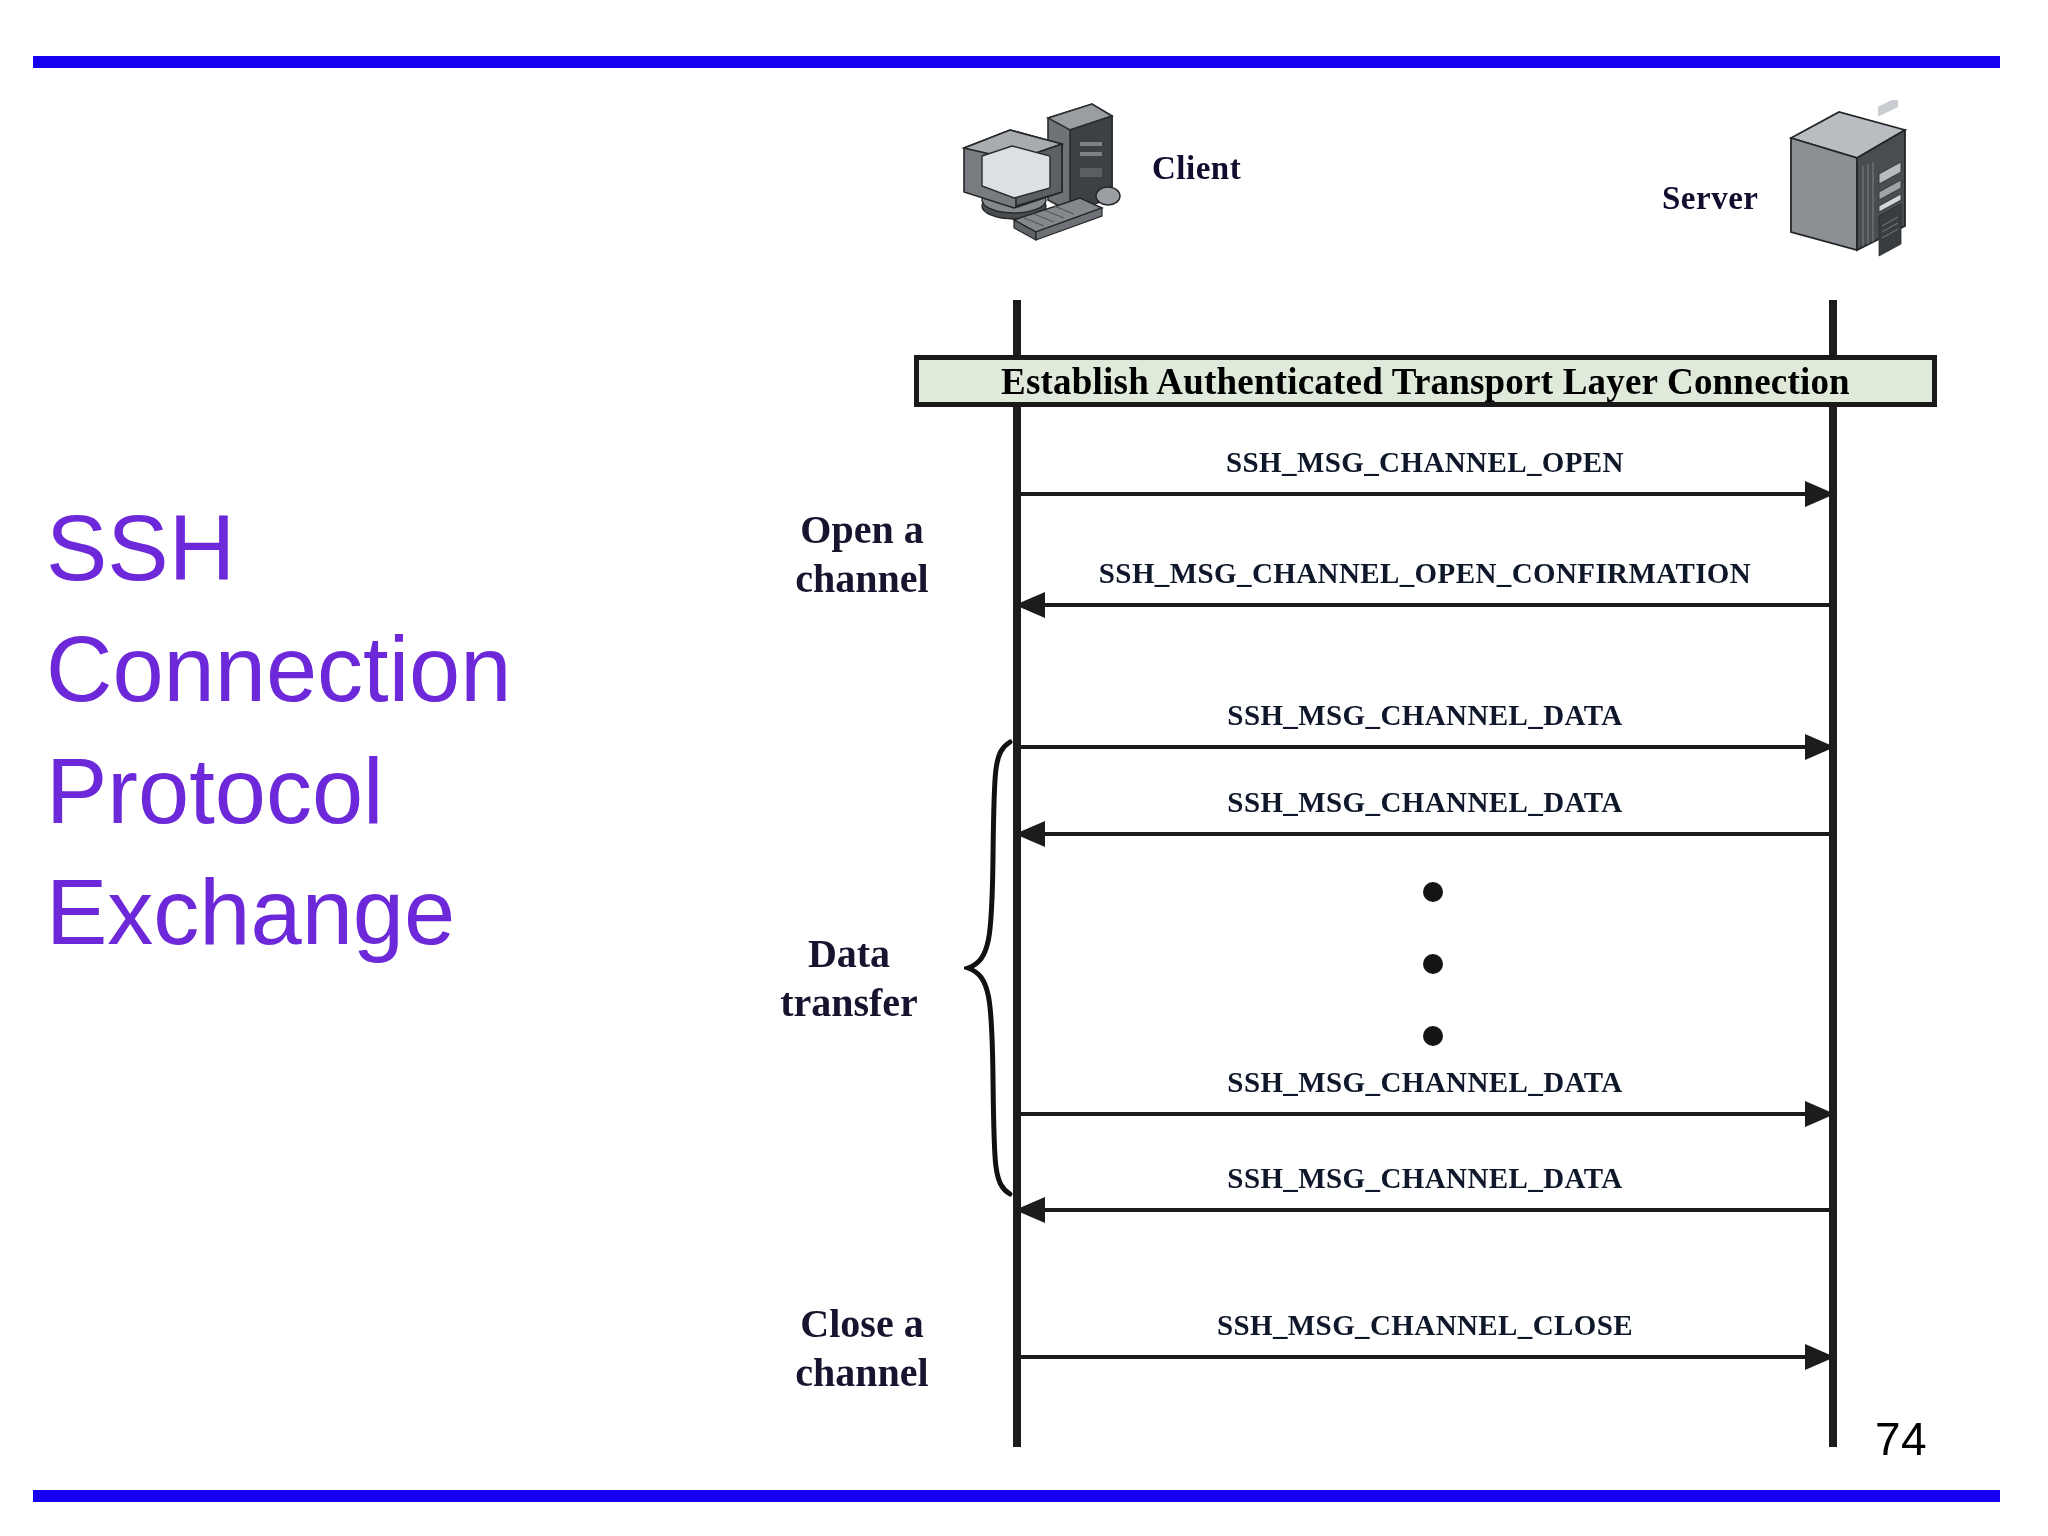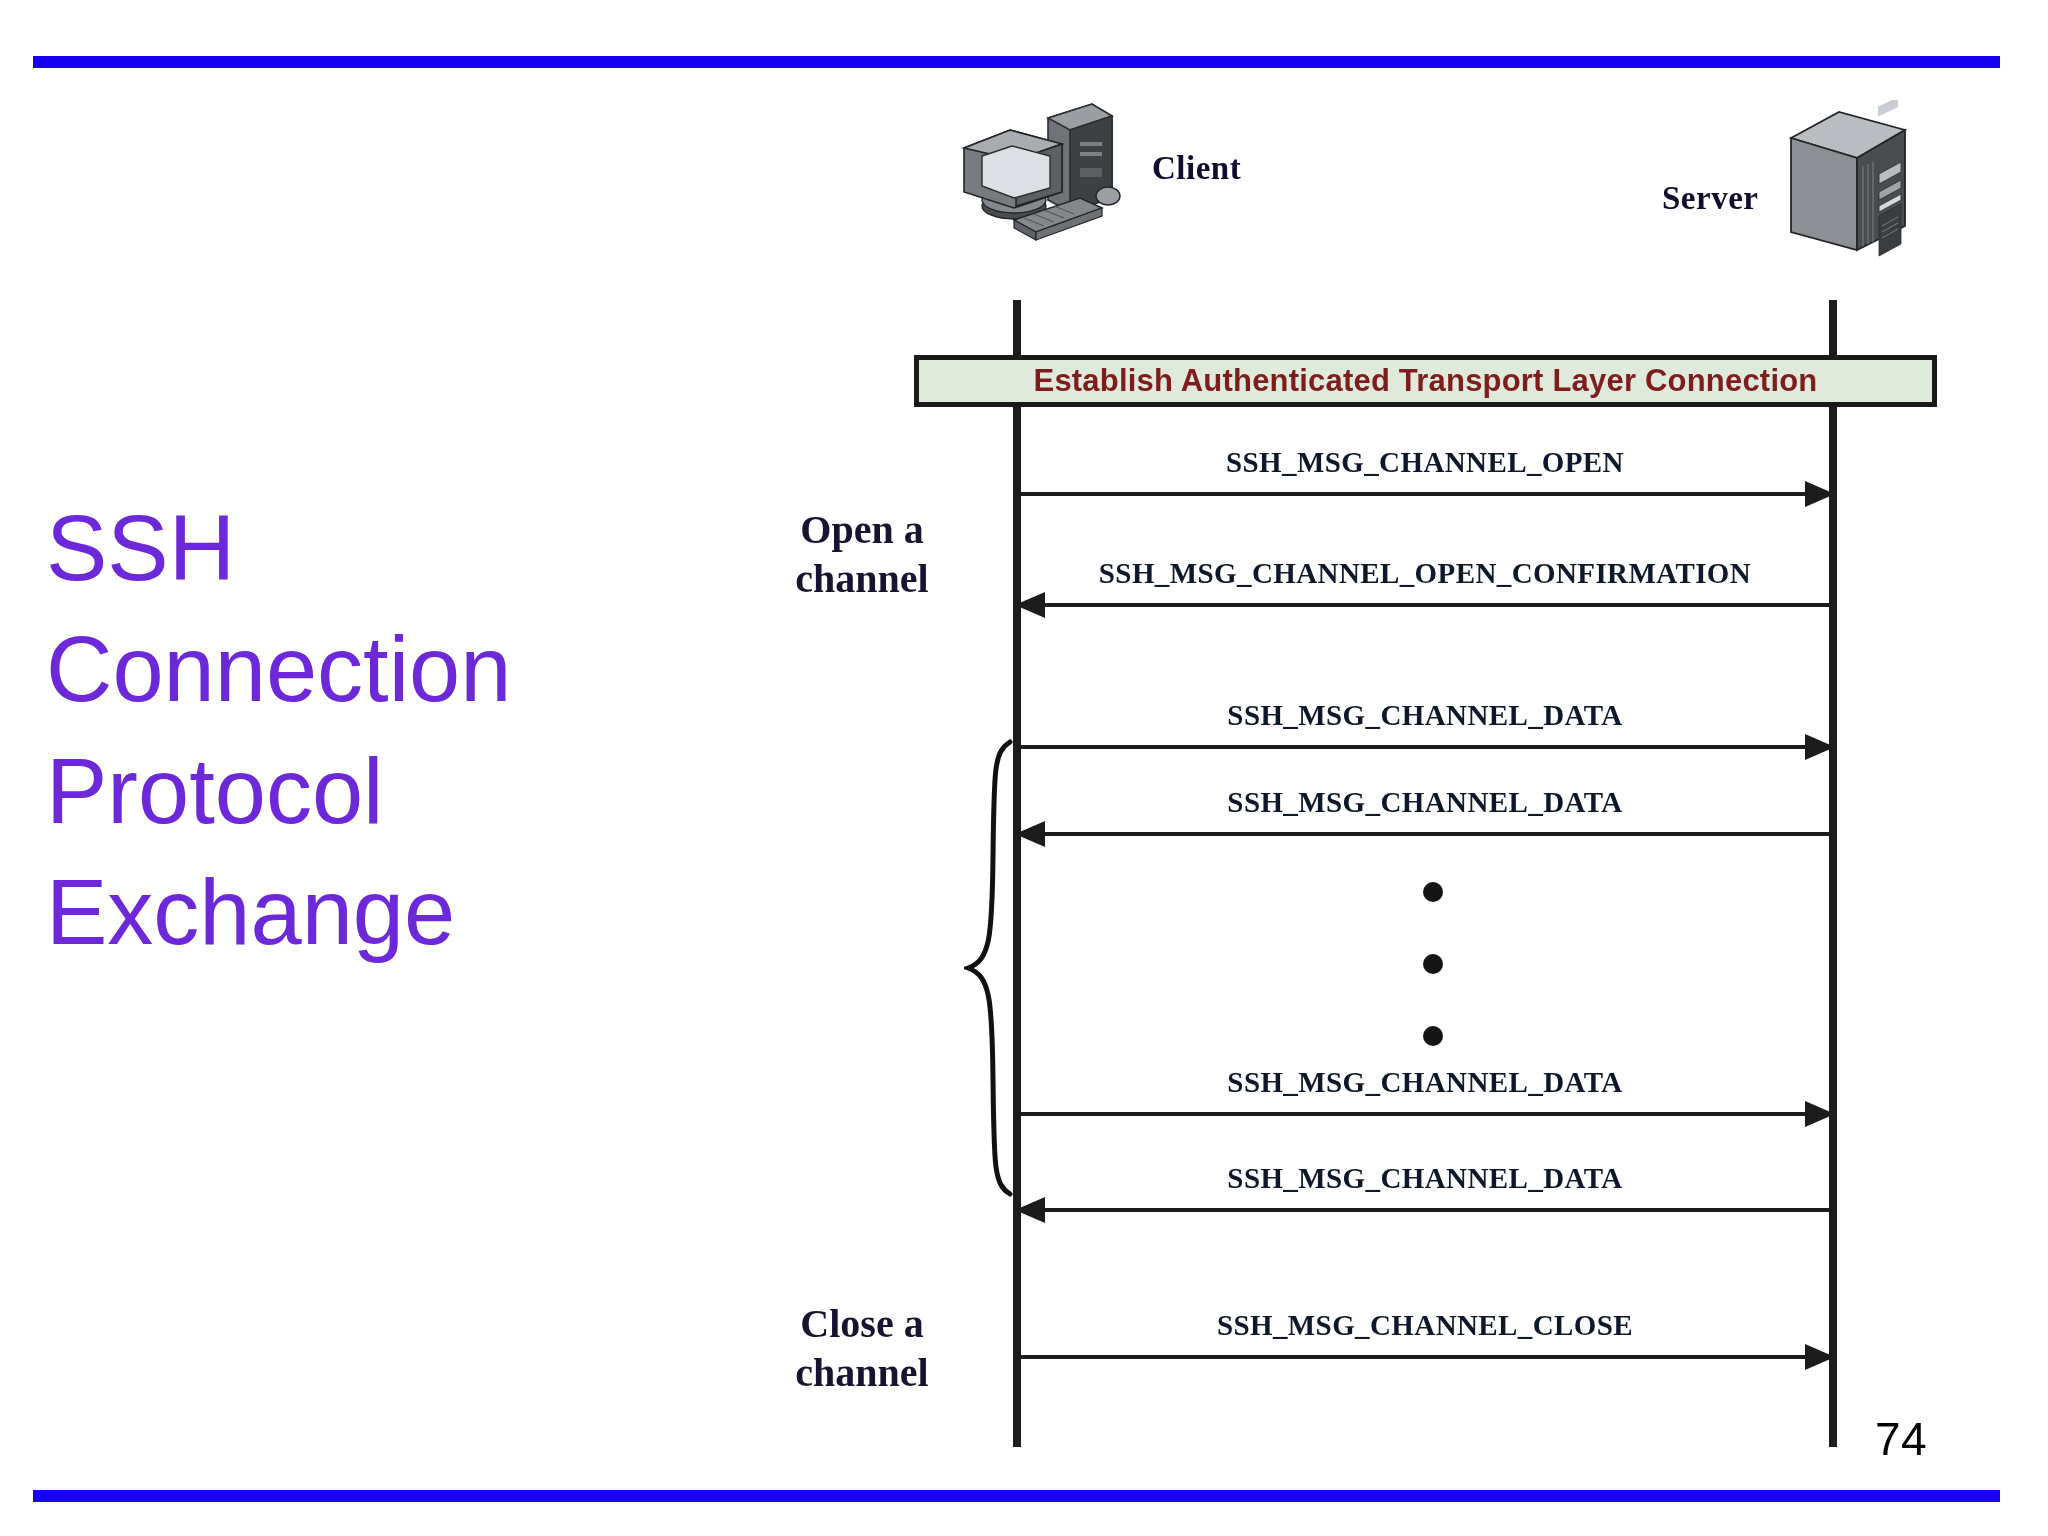--- a/index.html
+++ b/index.html
@@ -105,24 +105,24 @@
     width: 1023px;
     height: 52px;
     background: #dfeadb;
     border: 5px solid #1a1a1a;
     box-sizing: border-box;
     display: flex;
     align-items: center;
     justify-content: center;
   }
   .establish-box span {
-    font-family: Liberation Sans, sans-serif;
+    font-family: Liberation Serif, serif;
     font-weight: bold;
-    font-size: 31px;
-    color: #7f1d1d;
+    font-size: 37px;
+    color: #000000;
     letter-spacing: 0.2px;
     white-space: nowrap;
   }
 
   
   .msg {
     position: absolute;
     left: 1005px;
     width: 816px;
     height: 4px;
@@ -279,20 +279,22 @@
 
   <div class="lifeline lifeline-client"></div>
   <div class="lifeline lifeline-server"></div>
 
   <div class="establish-box">
     <span>Establish Authenticated Transport Layer Connection</span>
   </div>
 
   <div class="phase-label phase-open">Open a
 channel</div>
+  <div class="phase-label phase-data">Data
+transfer</div>
   <div class="phase-label phase-close">Close a
 channel</div>
 
   <div class="brace">
     <svg width="50" height="460" viewBox="0 0 50 460" xmlns="http://www.w3.org/2000/svg">
       <path d="M46,4 C30,14 30,30 29,120 C28,200 26,222 4,230 C26,238 28,260 29,340 C30,430 30,446 46,456" fill="none" stroke="#111111" stroke-width="5" stroke-linecap="round"></path>
     </svg>
   </div>
 
   <div class="msg to-server" style="top:492px">

